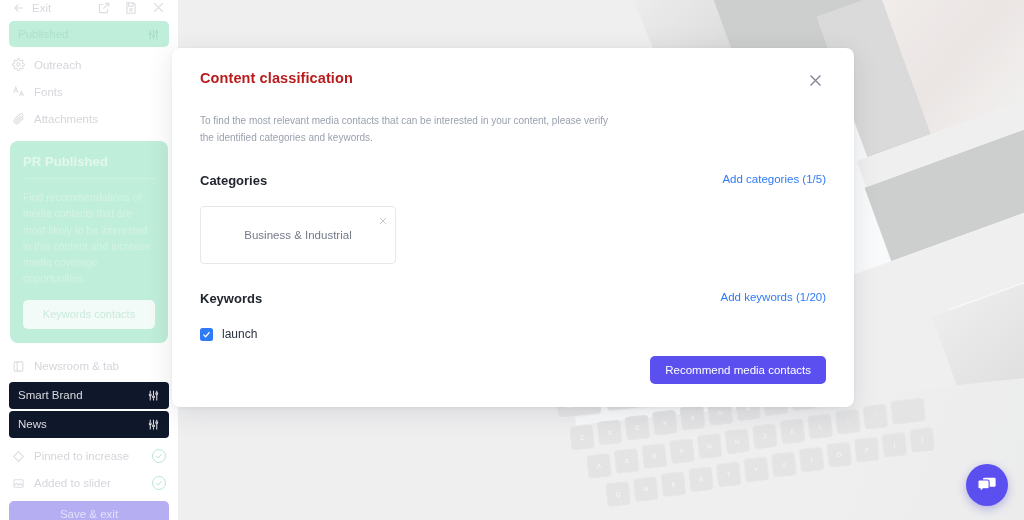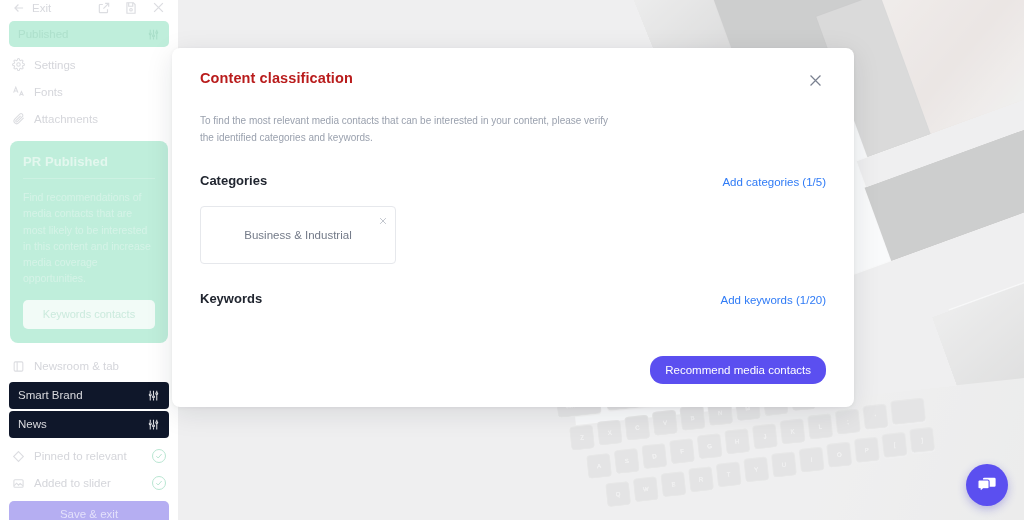--- a/index.html
+++ b/index.html
@@ -128,21 +128,21 @@
     padding: 22px 28px 0 28px;
   }
   .m-head { display:flex; align-items:flex-start; }
   .m-title { font-size:14.5px; font-weight:700; color:#b91c1c; letter-spacing:.1px; }
   .m-close { margin-left:auto; cursor:pointer; color:#7a8190; padding:2px; }
   .m-desc {
     margin-top:18px; font-size:10px; line-height:1.65; color:#9aa1ae; max-width:410px;
   }
 
   .sect-head {
-    margin-top:27px; display:flex; align-items:flex-end;
+    margin-top:27px; display:flex; align-items:flex-start;
   }
   .sect-title { font-size:13px; font-weight:700; color:#20252f; }
   .sect-link { margin-left:auto; font-size:11.5px; color:#2f7bf6; cursor:pointer; }
 
   .chip {
     margin-top:18px; width:196px; height:58px;
     border:1px solid #e6e8ec; border-radius:4px;
     position:relative; display:flex; align-items:center; justify-content:center;
     cursor:pointer;
   }
@@ -151,21 +151,21 @@
 
   .kw-row { margin-top:21px; display:flex; align-items:center; gap:9px; }
   .cbx {
     width:13px; height:13px; border-radius:2.5px; background:#2f7bf6;
     display:flex; align-items:center; justify-content:center; cursor:pointer;
   }
   .kw-label { font-size:12px; color:#2c3240; }
 
   .m-foot { position:absolute; right:28px; bottom:23px; }
   .cta {
-    height:28px; padding:0 15px; border-radius:13px; background:#5b4ff0;
+    height:28px; padding:0 15px; border-radius:5px; background:#5b4ff0;
     display:flex; align-items:center; justify-content:center;
     color:#ffffff; font-size:11.5px; cursor:pointer; border:none;
     font-family:"Liberation Sans", sans-serif;
   }
 
   
   .chat {
     position:absolute; right:16px; bottom:14px; width:42px; height:42px;
     border-radius:50%; background:#5b4ff0;
     display:flex; align-items:center; justify-content:center;
@@ -355,21 +355,21 @@
             <circle cx="12" cy="14.5" r="1.8"></circle>
             <circle cx="18" cy="8.5" r="1.8"></circle>
         </svg>
       </div>
 
       <div class="row" style="margin-top:4px;">
         <svg class="ic" width="13" height="13" viewBox="0 0 24 24" fill="none" stroke="currentColor" stroke-width="2">
           <circle cx="12" cy="12" r="3.2"></circle>
           <path d="M19.4 15a1.6 1.6 0 0 0 .32 1.77l.06.06a2 2 0 1 1-2.83 2.83l-.06-.06A1.6 1.6 0 0 0 15 19.4a1.6 1.6 0 0 0-1 1.47V21a2 2 0 1 1-4 0v-.09A1.6 1.6 0 0 0 9 19.4a1.6 1.6 0 0 0-1.77.33l-.06.06a2 2 0 1 1-2.83-2.83l.06-.06A1.6 1.6 0 0 0 4.6 15a1.6 1.6 0 0 0-1.47-1H3a2 2 0 1 1 0-4h.09A1.6 1.6 0 0 0 4.6 9a1.6 1.6 0 0 0-.33-1.77l-.06-.06a2 2 0 1 1 2.83-2.83l.06.06A1.6 1.6 0 0 0 9 4.6a1.6 1.6 0 0 0 1-1.47V3a2 2 0 1 1 4 0v.09A1.6 1.6 0 0 0 15 4.6a1.6 1.6 0 0 0 1.77-.33l.06-.06a2 2 0 1 1 2.83 2.83l-.06.06A1.6 1.6 0 0 0 19.4 9v0a1.6 1.6 0 0 0 1.47 1H21a2 2 0 1 1 0 4h-.09a1.6 1.6 0 0 0-1.51 1z"></path>
         </svg>
-        <span class="lbl">Settings</span>
+        <span class="lbl">Outreach</span>
       </div>
 
       <div class="row">
         <svg class="ic" width="13" height="13" viewBox="0 0 24 24" fill="none" stroke="currentColor" stroke-width="2">
           <path d="M3 14l4-10 4 10M4 11h6"></path>
             <path d="M14 20l3.5-8 3.5 8M15 17.5h5"></path>
         </svg>
         <span class="lbl">Fonts</span>
       </div>
 
@@ -416,21 +416,21 @@
               <circle cx="12" cy="14.5" r="1.8"></circle>
               <circle cx="18" cy="8.5" r="1.8"></circle>
           </svg>
         </span>
       </div>
 
       <div class="row" style="margin-top:5px;">
         <svg class="ic" width="13" height="13" viewBox="0 0 24 24" fill="none" stroke="currentColor" stroke-width="2">
           <path d="M12 3l9 9-4.5 4.5L12 21l-4.5-4.5L3 12z"></path>
         </svg>
-        <span class="lbl">Pinned to relevant</span>
+        <span class="lbl">Pinned to increase</span>
         <span class="end">
           <span class="check-circle">
             <svg width="8" height="8" viewBox="0 0 24 24" fill="none" stroke="#b9e6d2" stroke-width="3">
               <path d="M4 12.5l5.5 5.5L20 6"></path>
             </svg>
           </span>
         </span>
       </div>
 
       <div class="row">
@@ -480,20 +480,28 @@
           <path d="M5 5l14 14M19 5L5 19"></path>
         </svg>
       </span>
     </div>
 
     <div class="sect-head">
       <div class="sect-title">Keywords</div>
       <div class="sect-link">Add keywords (1/20)</div>
     </div>
 
+    <div class="kw-row">
+      <span class="cbx">
+        <svg width="9" height="9" viewBox="0 0 24 24" fill="none" stroke="#ffffff" stroke-width="3.2">
+          <path d="M4 12.5l5.5 5.5L20 6"></path>
+        </svg>
+      </span>
+      <span class="kw-label">launch</span>
+    </div>
 
     <div class="m-foot">
       <button class="cta">Recommend media contacts</button>
     </div>
 
   </div>
 
   <div class="chat">
     <svg width="22" height="22" viewBox="0 0 24 24">
       <path d="M9 4h11a1.4 1.4 0 0 1 1.4 1.4v7.2A1.4 1.4 0 0 1 20 14H9a1.4 1.4 0 0 1-1.4-1.4V5.4A1.4 1.4 0 0 1 9 4z" fill="#ffffff"></path>

